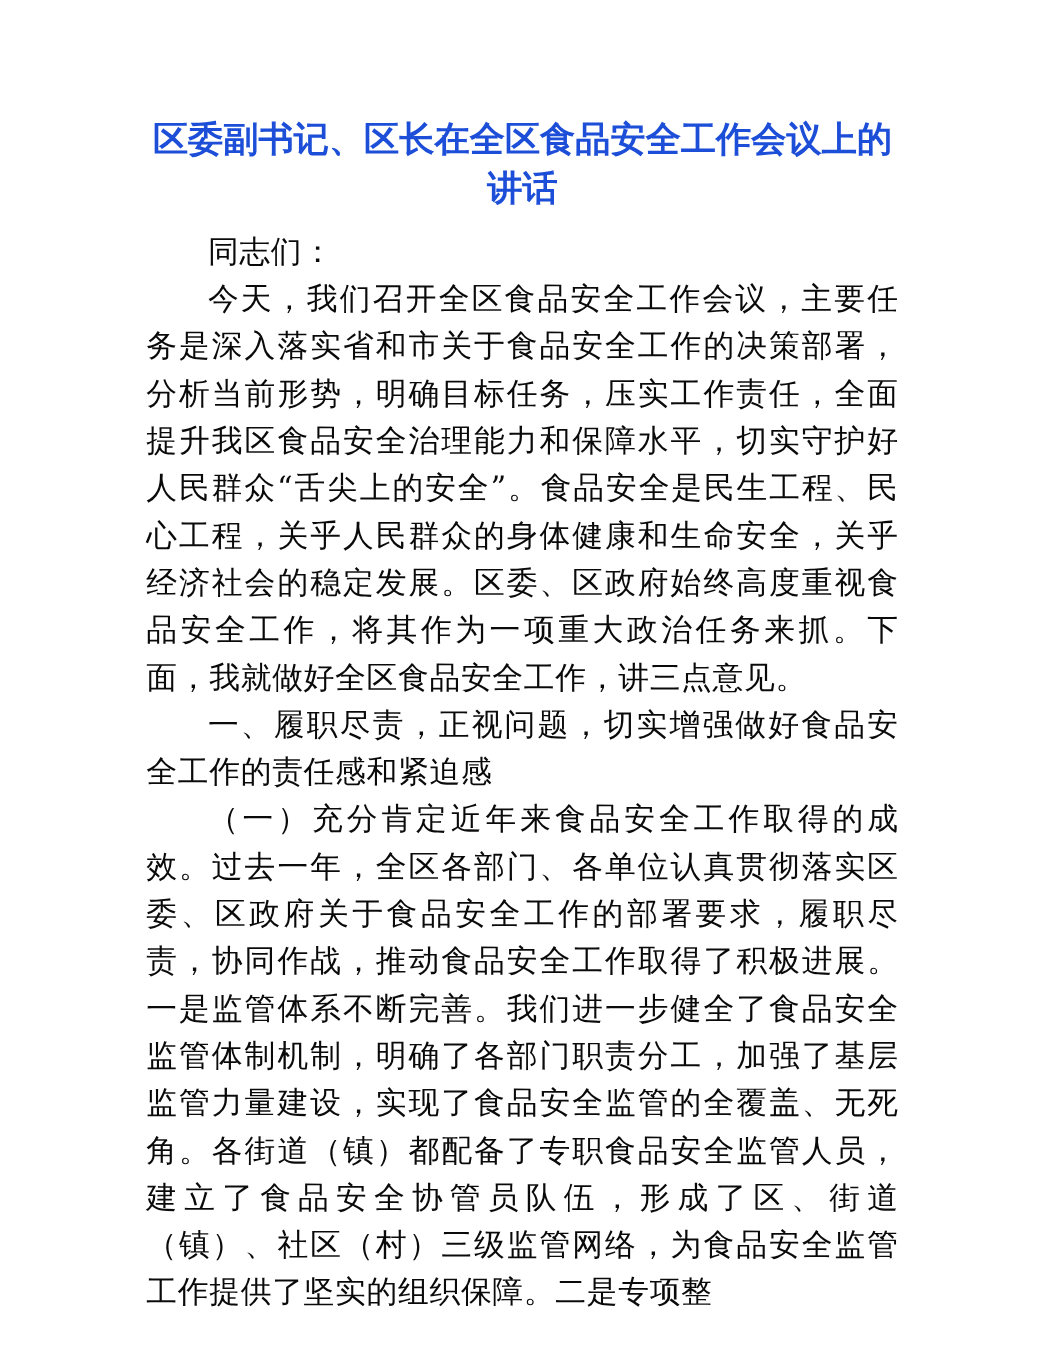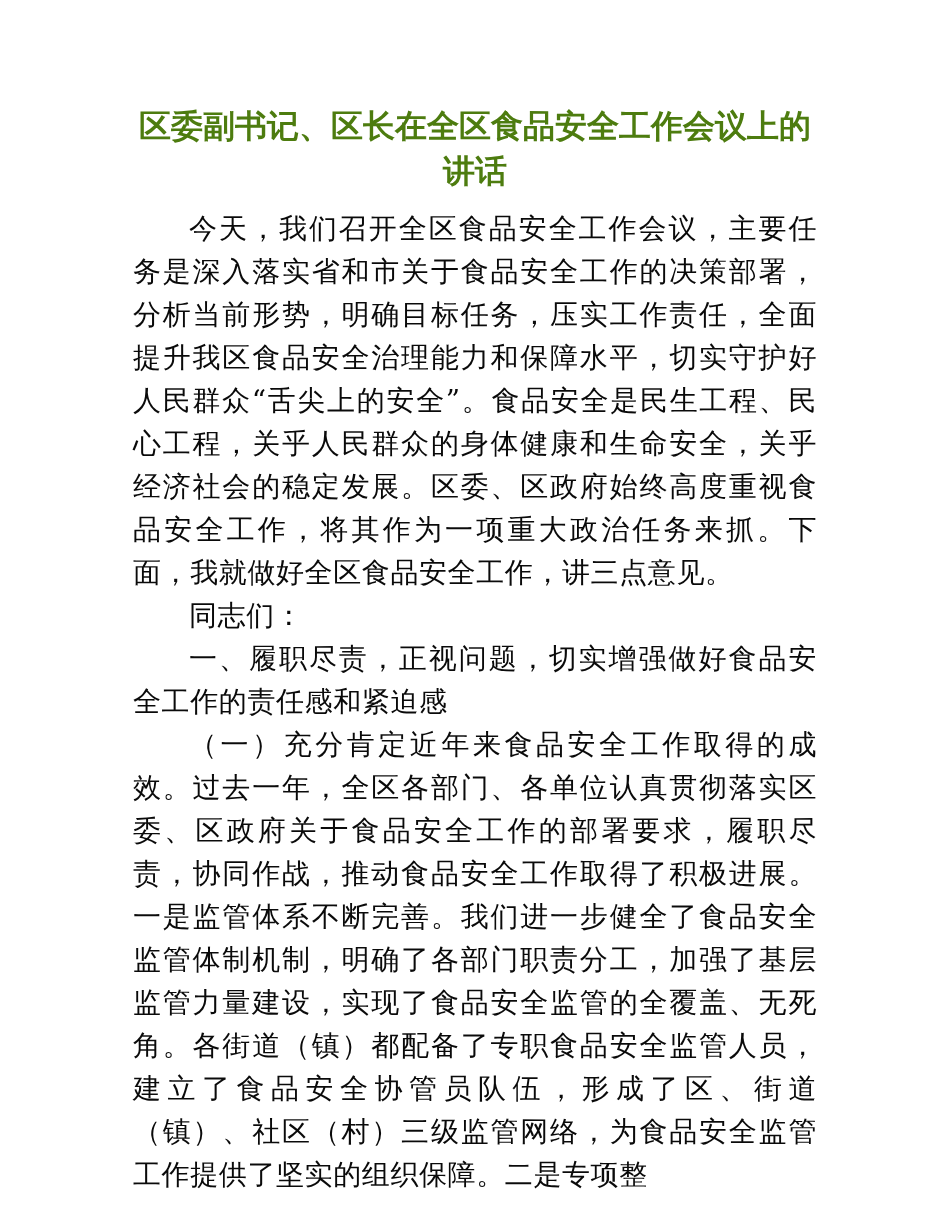--- a/index.html
+++ b/index.html
@@ -27,21 +27,21 @@
     font-size: 32px;
     line-height: 45px;
     text-align: center;
     margin: 0;
     padding: 0;
     position: absolute;
     left: 133px;
     top: 104px;
     width: 684px;
     letter-spacing: 0px;
-    color: #4d7c0f;
+    color: #1d4ed8;
   }
   .body-block {
     position: absolute;
     left: 133px;
     top: 207px;
     width: 684px;
   }
   p.para {
     font-family: "DejaVu Serif", serif;
     font-size: 28px;
@@ -68,23 +68,23 @@
 <body>
 
 <div class="page">
 
   <h1 class="doc-title">
     <span>区委副书记、区长在全区食品安全工作会议上</span><span>的讲话</span>
   </h1>
 
   <div class="body-block">
 
+    <p class="para salutation">同志们：</p>
+
     <p class="para">今天，我们召开全区食品安全工作会议，主要任务是深入落实省和市关于食品安全工作的决策部署，分析当前形势，明确目标任务，压实工作责任，全面提升我区食品安全治理能力和保障水平，切实守护好人民群众“舌尖上的安全”。食品安全是民生工程、民心工程，关乎人民群众的身体健康和生命安全，关乎经济社会的稳定发展。区委、区政府始终高度重视食品安全工作，将其作为一项重大政治任务来抓。下面，我就做好全区食品安全工作，讲三点意见。</p>
-
-    <p class="para salutation">同志们：</p>
 
     <p class="para heading-l1">一、履职尽责，正视问题，切实增强做好食品安全工作的责任感和紧迫感</p>
 
     <p class="para">（一）充分肯定近年来食品安全工作取得的成效。过去一年，全区各部门、各单位认真贯彻落实区委、区政府关于食品安全工作的部署要求，履职尽责，协同作战，推动食品安全工作取得了积极进展。一是监管体系不断完善。我们进一步健全了食品安全监管体制机制，明确了各部门职责分工，加强了基层监管力量建设，实现了食品安全监管的全覆盖、无死角。各街道（镇）都配备了专职食品安全监管人员，建立了食品安全协管员队伍，形成了区、街道（镇）、社区（村）三级监管网络，为食品安全监管工作提供了坚实的组织保障。二是专项整</p>
 
   </div>
 
 </div>
 
 </body></html>

